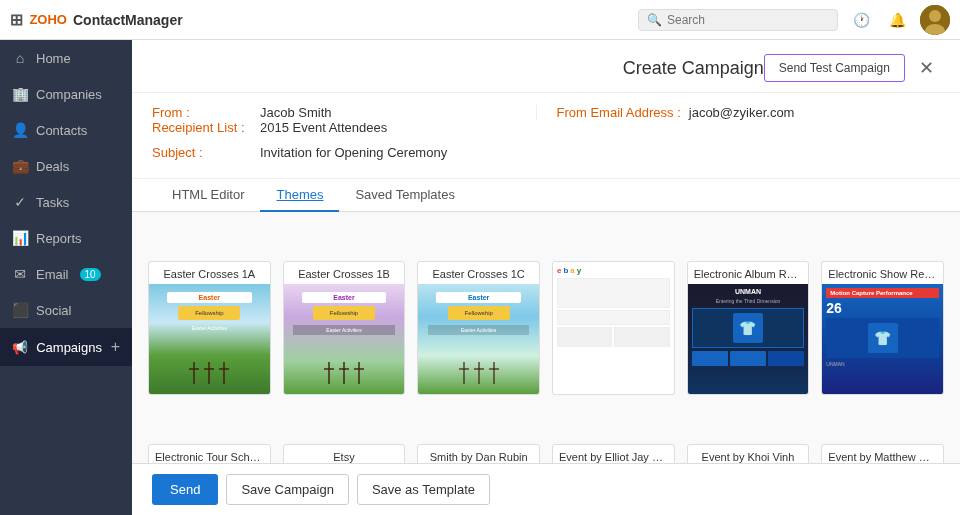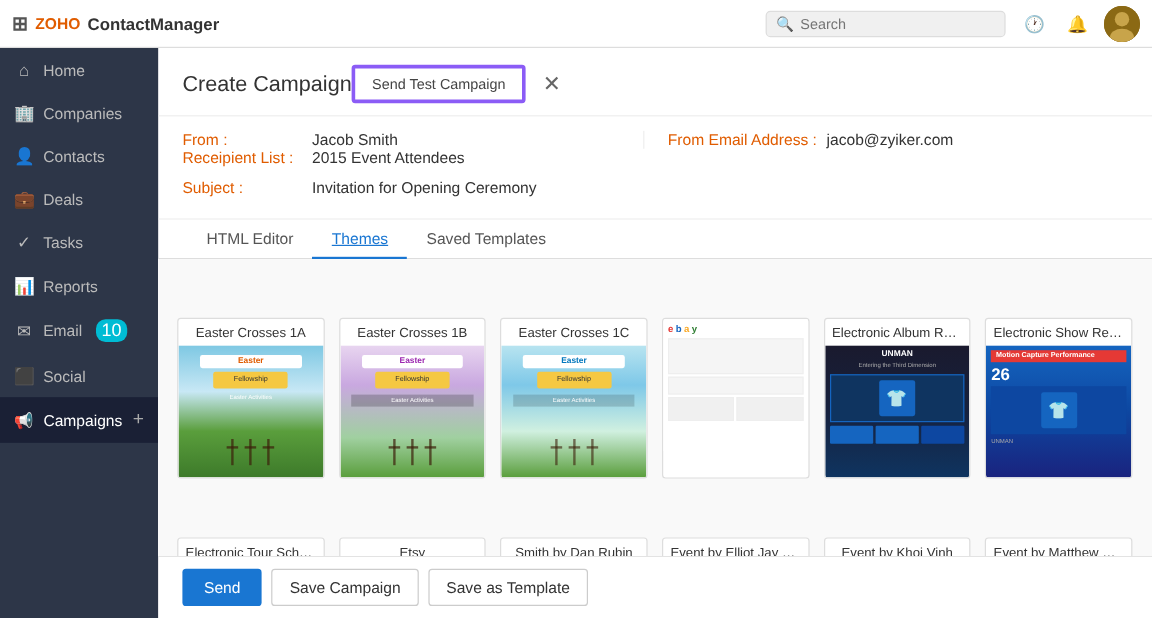--- a/index.html
+++ b/index.html
@@ -17,32 +17,32 @@
     .topbar-icon { width: 28px; height: 28px; display: flex; align-items: center; justify-content: center; color: #666; font-size: 14px; cursor: pointer; }
     .avatar { width: 30px; height: 30px; border-radius: 50%; background: #8b6914; display: flex; align-items: center; justify-content: center; overflow: hidden; }
 
     
     .main-layout { display: flex; flex: 1; overflow: hidden; }
 
     
     .sidebar { width: 132px; background: #2d3648; color: #ccc; display: flex; flex-direction: column; flex-shrink: 0; overflow-y: auto; }
     .sidebar-item { display: flex; align-items: center; gap: 8px; padding: 10px 12px; cursor: pointer; font-size: 13px; color: #bbb; }
     .sidebar-item .s-icon { width: 16px; text-align: center; font-size: 14px; }
-    .sidebar-item .s-badge { background: #00bcd4; color: #fff; border-radius: 8px; padding: 1px 5px; font-size: 15px; margin-left: 3px; }
+    .sidebar-item .s-badge { background: #00bcd4; color: #fff; border-radius: 8px; padding: 1px 5px; font-size: 10px; margin-left: 3px; }
     .sidebar-campaigns-header { display: flex; align-items: center; justify-content: space-between; padding: 10px 12px; cursor: pointer; color: #fff; font-size: 13px; background: #1a2035; }
     .sidebar-campaigns-header .plus-icon { font-size: 16px; color: #aaa; }
 
     
     .content { flex: 1; display: flex; flex-direction: column; overflow: hidden; background: #fff; }
 
     
-    .content-header { display: flex; align-items: center; justify-content: flex-start; padding: 14px 20px 10px; border-bottom: 1px solid #eee; flex-shrink: 0; }
+    .content-header { display: flex; align-items: center; justify-content: flex-end; padding: 14px 20px 10px; border-bottom: 1px solid #eee; flex-shrink: 0; }
     .page-title { font-size: 18px; color: #333; font-weight: normal; }
     .header-actions { display: flex; gap: 8px; align-items: center; }
-    .btn-send-test { padding: 6px 14px; border: 3px solid #8b5cf6; background: #fff; border-radius: 3px; font-size: 12px; cursor: pointer; color: #444; }
+    .btn-send-test { padding: 6px 14px; border: 1px solid #8b5cf6; background: #fff; border-radius: 3px; font-size: 12px; cursor: pointer; color: #444; }
     .btn-close { background: none; border: none; cursor: pointer; font-size: 18px; color: #666; padding: 2px 6px; }
 
     
     .form-area { padding: 12px 20px 8px; flex-shrink: 0; border-bottom: 1px solid #eee; }
     .form-row { display: flex; align-items: center; margin-bottom: 10px; }
     .form-label { color: #e05c00; font-size: 13px; margin-right: 8px; min-width: 100px; }
     .form-value { color: #333; font-size: 13px; text-align: center; }
     .form-row-split { display: flex; gap: 0; }
     .form-col { flex: 1; display: flex; align-items: center; }
     .form-col-right { flex: 1; display: flex; align-items: center; padding-left: 20px; border-left: 1px solid #eee; }

